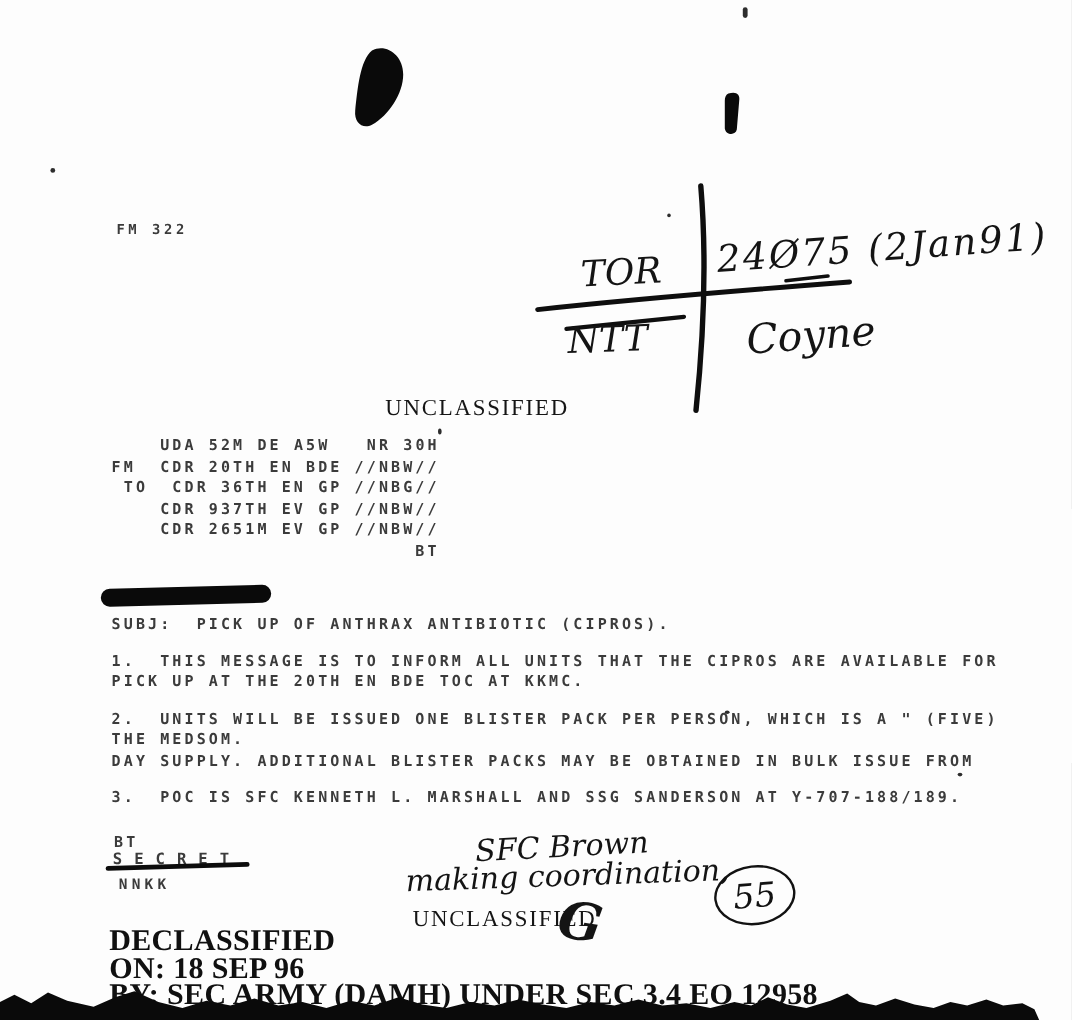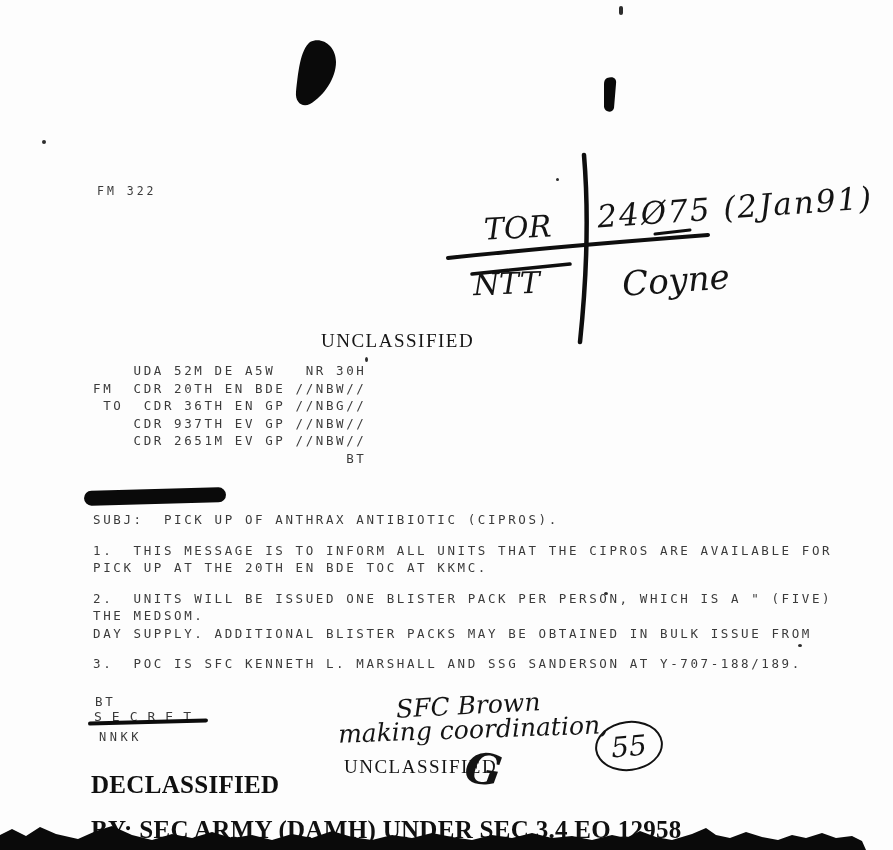--- a/index.html
+++ b/index.html
@@ -5,21 +5,21 @@
   html,body{margin:0;padding:0;background:#e8e8e8;}
   .page{
     position:relative;width:893px;height:850px;margin:0 auto;
     background:#fdfdfd;overflow:hidden;
     font-family:"Liberation Serif", serif;color:#111;
   }
   
   .tw{
     position:absolute;left:93px;
     font-family:"DejaVu Sans Mono", monospace;
-    font-size:12.5px;font-weight:400;letter-spacing:2.6px;
+    font-size:12.5px;font-weight:700;letter-spacing:2.6px;
     color:#3b3b3b;filter:blur(0.45px);
   }
   .tw-line{white-space:pre;min-height:17.5px;line-height:17.5px;}
   .para{margin-bottom:13px;}
   
   .classif{
     position:absolute;font-family:"Liberation Serif", serif;
     font-weight:400;font-size:19px;letter-spacing:1.5px;color:#151515;
   }
   .declass-line{
@@ -129,19 +129,20 @@
   <span class="hand" style="left:396px;top:691px;font-size:25px;transform:rotate(-3deg);">SFC Brown</span>
   <span class="hand" style="left:338px;top:715px;font-size:25px;transform:rotate(-2deg);">making coordination,</span>
   <div class="circle-55">
     <span>55</span>
   </div>
 
   <div class="classif" style="left:344px;top:756px;">UNCLASSIFIED</div>
   <span class="hand" style="left:465px;top:744px;font-size:43px;transform:rotate(9deg);font-weight:700;">G</span>
 
   <div class="declass-line" style="top:771px;">DECLASSIFIED</div>
+  <div class="declass-line" style="top:794px;">ON: 18 SEP 96</div>
   <div class="declass-line" style="top:816px;">BY: SEC ARMY (DAMH) UNDER SEC 3.4 EO 12958</div>
 
   <svg style="left:0;top:826px;" width="893" height="24" viewBox="0 0 893 24">
     <path d="M0,24 L0,9 L12,3 L26,10 L40,1 L56,8 L78,13 L96,5 L112,0 L132,9 L152,14 L172,8 L192,12 L212,6 L232,12 L252,9 L272,14 L292,8 L312,12 L332,5 L352,11 L372,14 L392,9 L412,12 L432,7 L452,11 L472,14 L492,9 L512,12 L532,7 L552,12 L572,10 L592,14 L612,9 L626,12 L640,5 L656,11 L672,14 L692,8 L706,2 L716,9 L730,12 L746,6 L762,11 L778,14 L792,9 L806,12 L822,7 L836,12 L852,10 L862,15 L866,24 Z" fill="#0a0a0a"></path>
   </svg>
 
 </div>
 
 </body></html>

